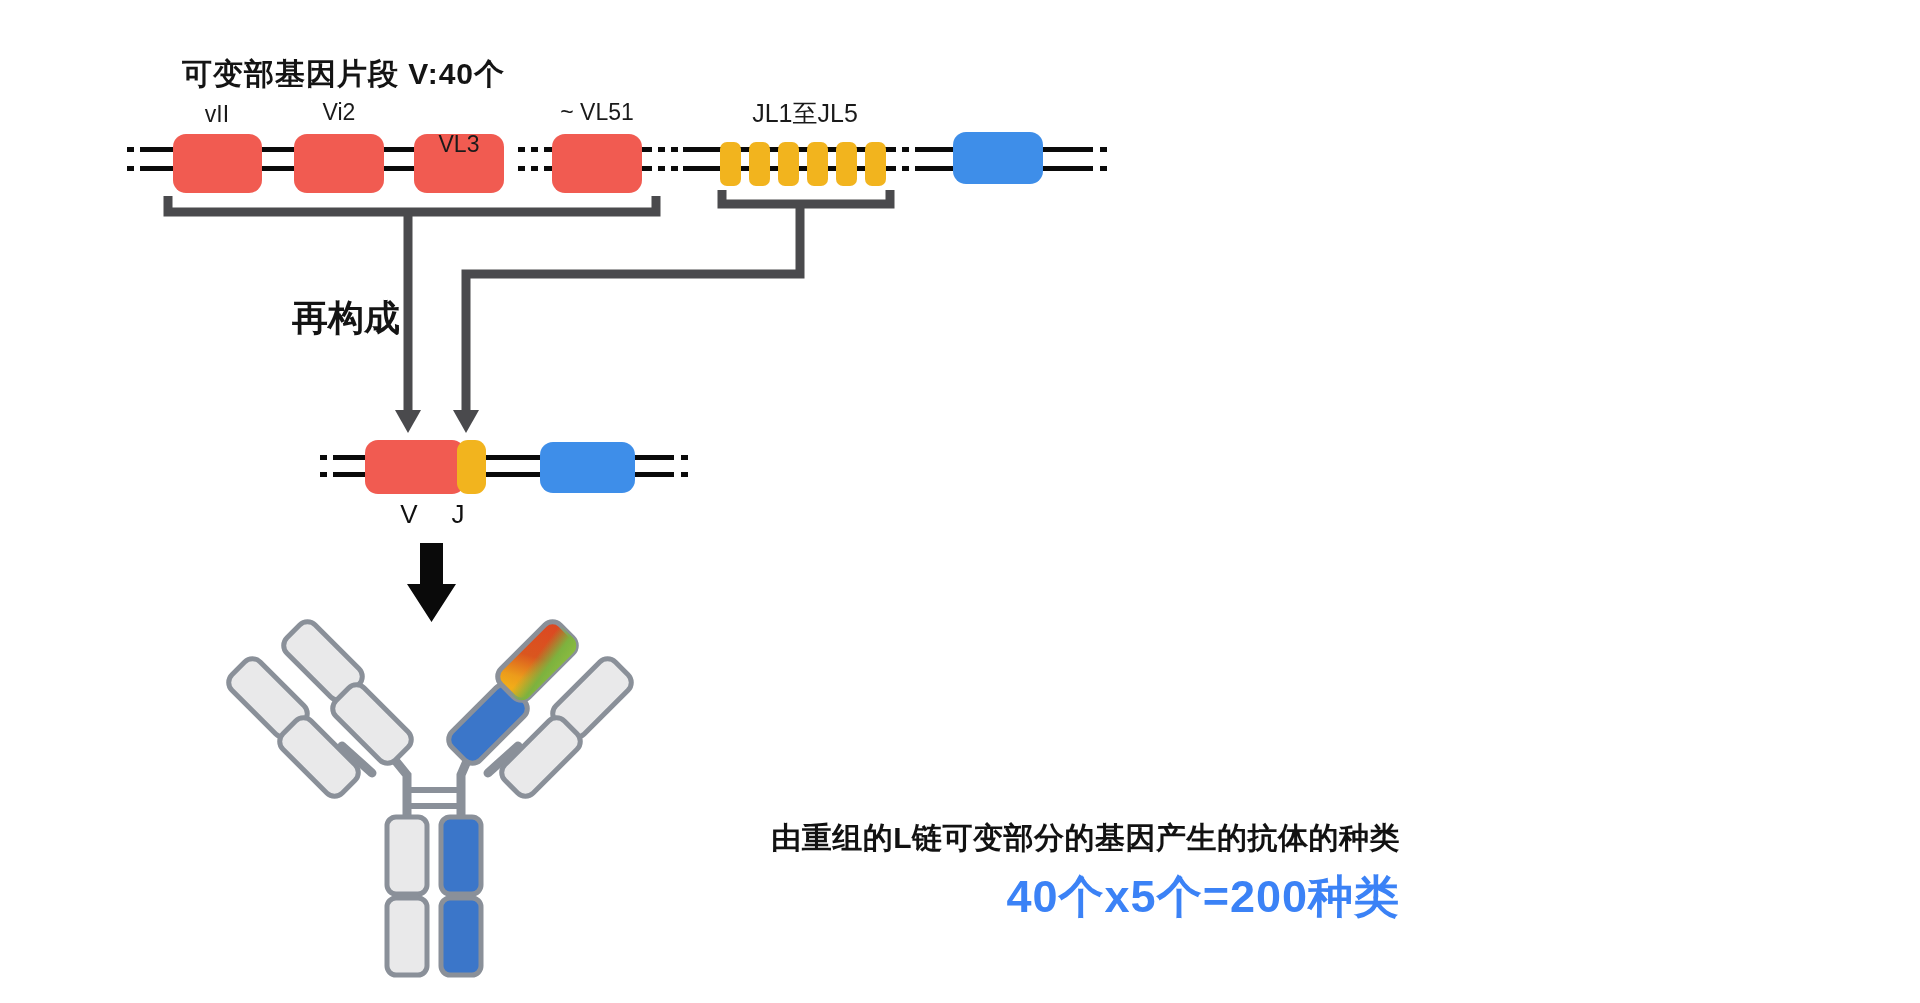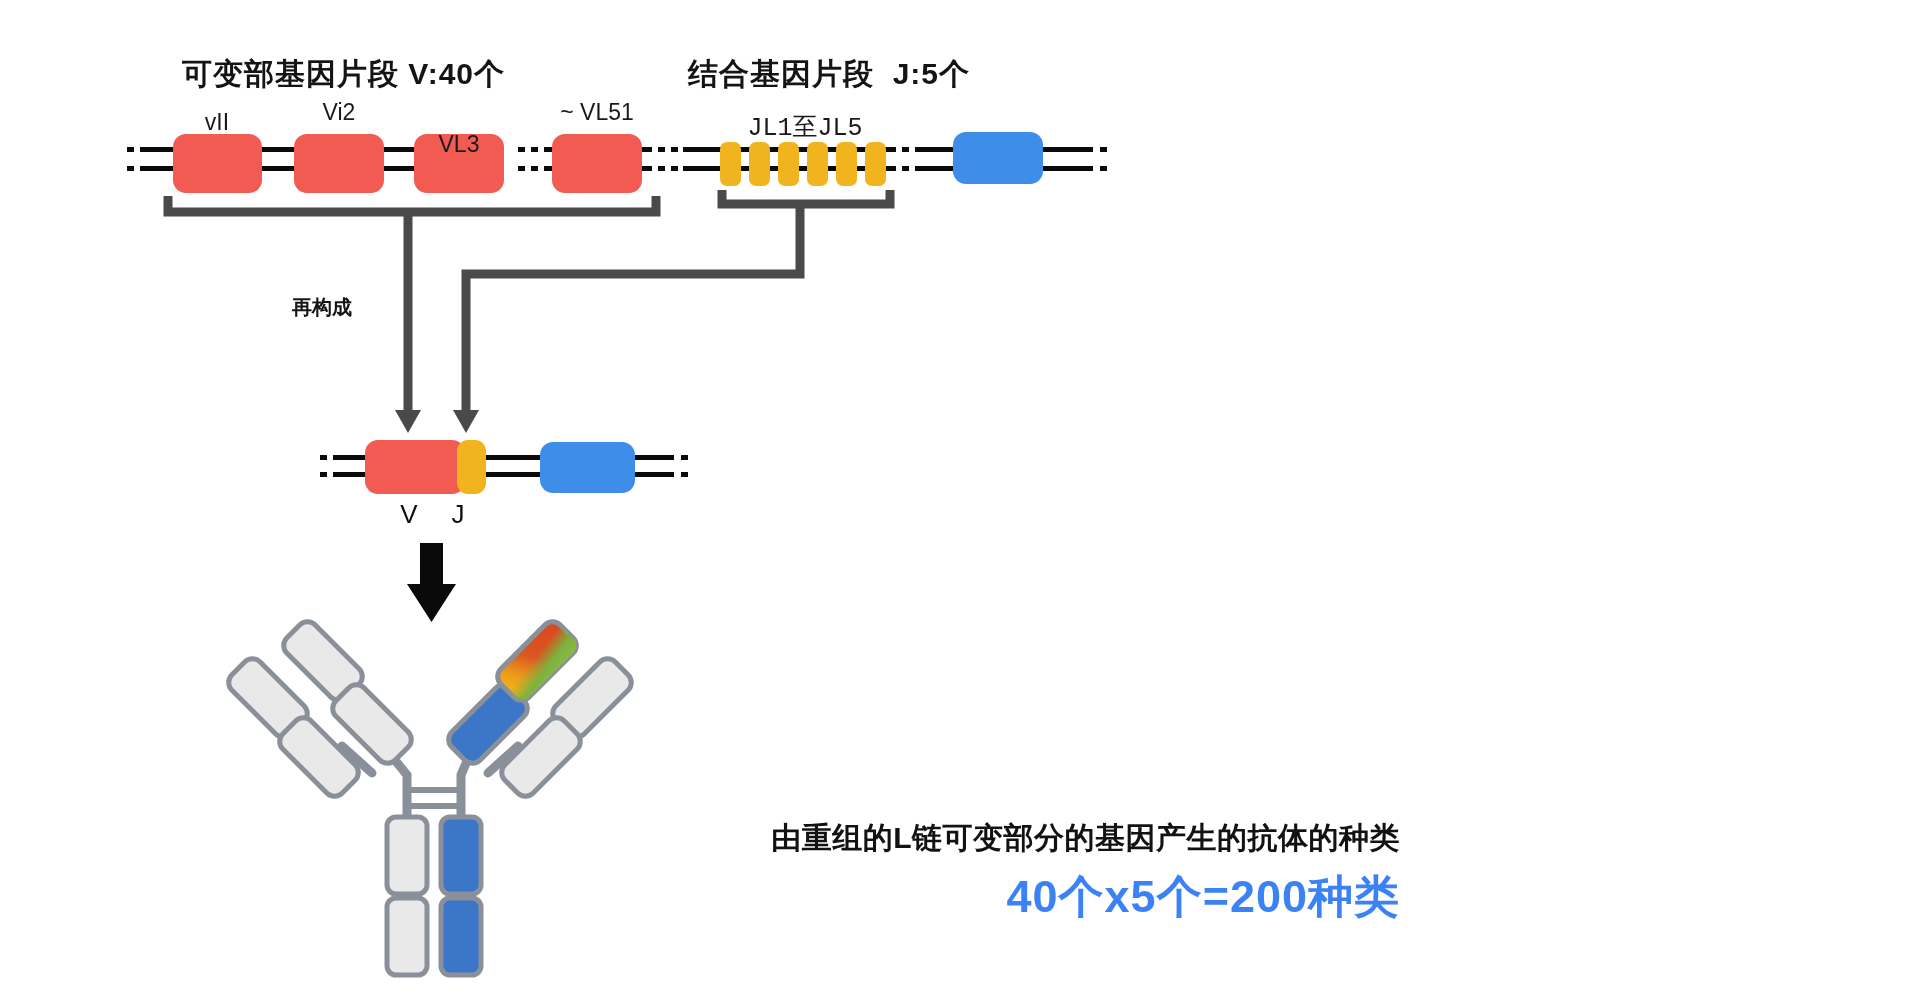--- a/index.html
+++ b/index.html
@@ -10,21 +10,21 @@
   .title{
     position:absolute;font-size:30px;font-weight:bold;color:#141414;
     white-space:pre;letter-spacing:1px;
   }
   .seg-label{
     position:absolute;font-size:23px;color:#1a1a1a;white-space:pre;
     transform:translateX(-50%);text-align:center;
   }
   .j-cluster-label{font-size:25px;}
   .process-label{
-    position:absolute;font-size:20px;font-weight:bold;color:#141414;white-space:pre;
+    position:absolute;font-size:36px;font-weight:bold;color:#141414;white-space:pre;
   }
   .vj-letter{
     position:absolute;font-size:26px;color:#101010;transform:translateX(-50%);
     font-weight:normal;
   }
   .result{
     position:absolute;left:610px;top:818px;width:790px;text-align:right;
   }
   .result-line1{font-size:30px;font-weight:bold;color:#121212;letter-spacing:0.5px;}
   .result-line2{font-size:45px;font-weight:bold;margin-top:8px;letter-spacing:1px;}
@@ -136,28 +136,27 @@
         <rect fill="#E9E9EA" x="167" y="207" width="40" height="77" rx="9"></rect>
         <rect fill="#E9E9EA" x="167" y="288" width="40" height="77" rx="9"></rect>
         <rect x="221" y="207" width="40" height="77" rx="9" fill="#3B76C9"></rect>
         <rect x="221" y="288" width="40" height="77" rx="9" fill="#3B76C9"></rect>
       </g>
     </g>
   </svg>
 
   <div class="title" style="left:182px;top:54px;">可变部基因片段 V:40个</div>
 
-  <div class="title" style="left:688px;top:54px;">结合基因片段  J:5个</div>
 
-  <div class="seg-label" style="left:217px;top:109px;text-align:right;">vII</div>
+  <div class="seg-label" style="left:217px;top:101px;text-align:right;">vII</div>
   <div class="seg-label" style="left:339px;top:99px;">Vi2</div>
   <div class="seg-label" style="left:459px;top:99px;margin-top:32px;">VL3</div>
   <div class="seg-label" style="left:597px;top:99px;">~ VL51</div>
 
-  <div class="seg-label j-cluster-label" style="left:805px;top:110px;font-family:Liberation Mono, monospace;">JL1至JL5</div>
+  <div class="seg-label j-cluster-label" style="left:805px;top:97px;">JL1至JL5</div>
 
   <div class="process-label" style="left:292px;top:294px;">再构成</div>
 
   <div class="vj-letter" style="left:409px;top:499px;">V</div>
   <div class="vj-letter" style="left:458px;top:499px;">J</div>
 
   <div class="result">
     <div class="result-line1">由重组的L链可变部分的基因产生的抗体的种类</div>
     <div class="result-line2" style="color: #3b82f6;">40个x5个=200种类</div>
   </div>

